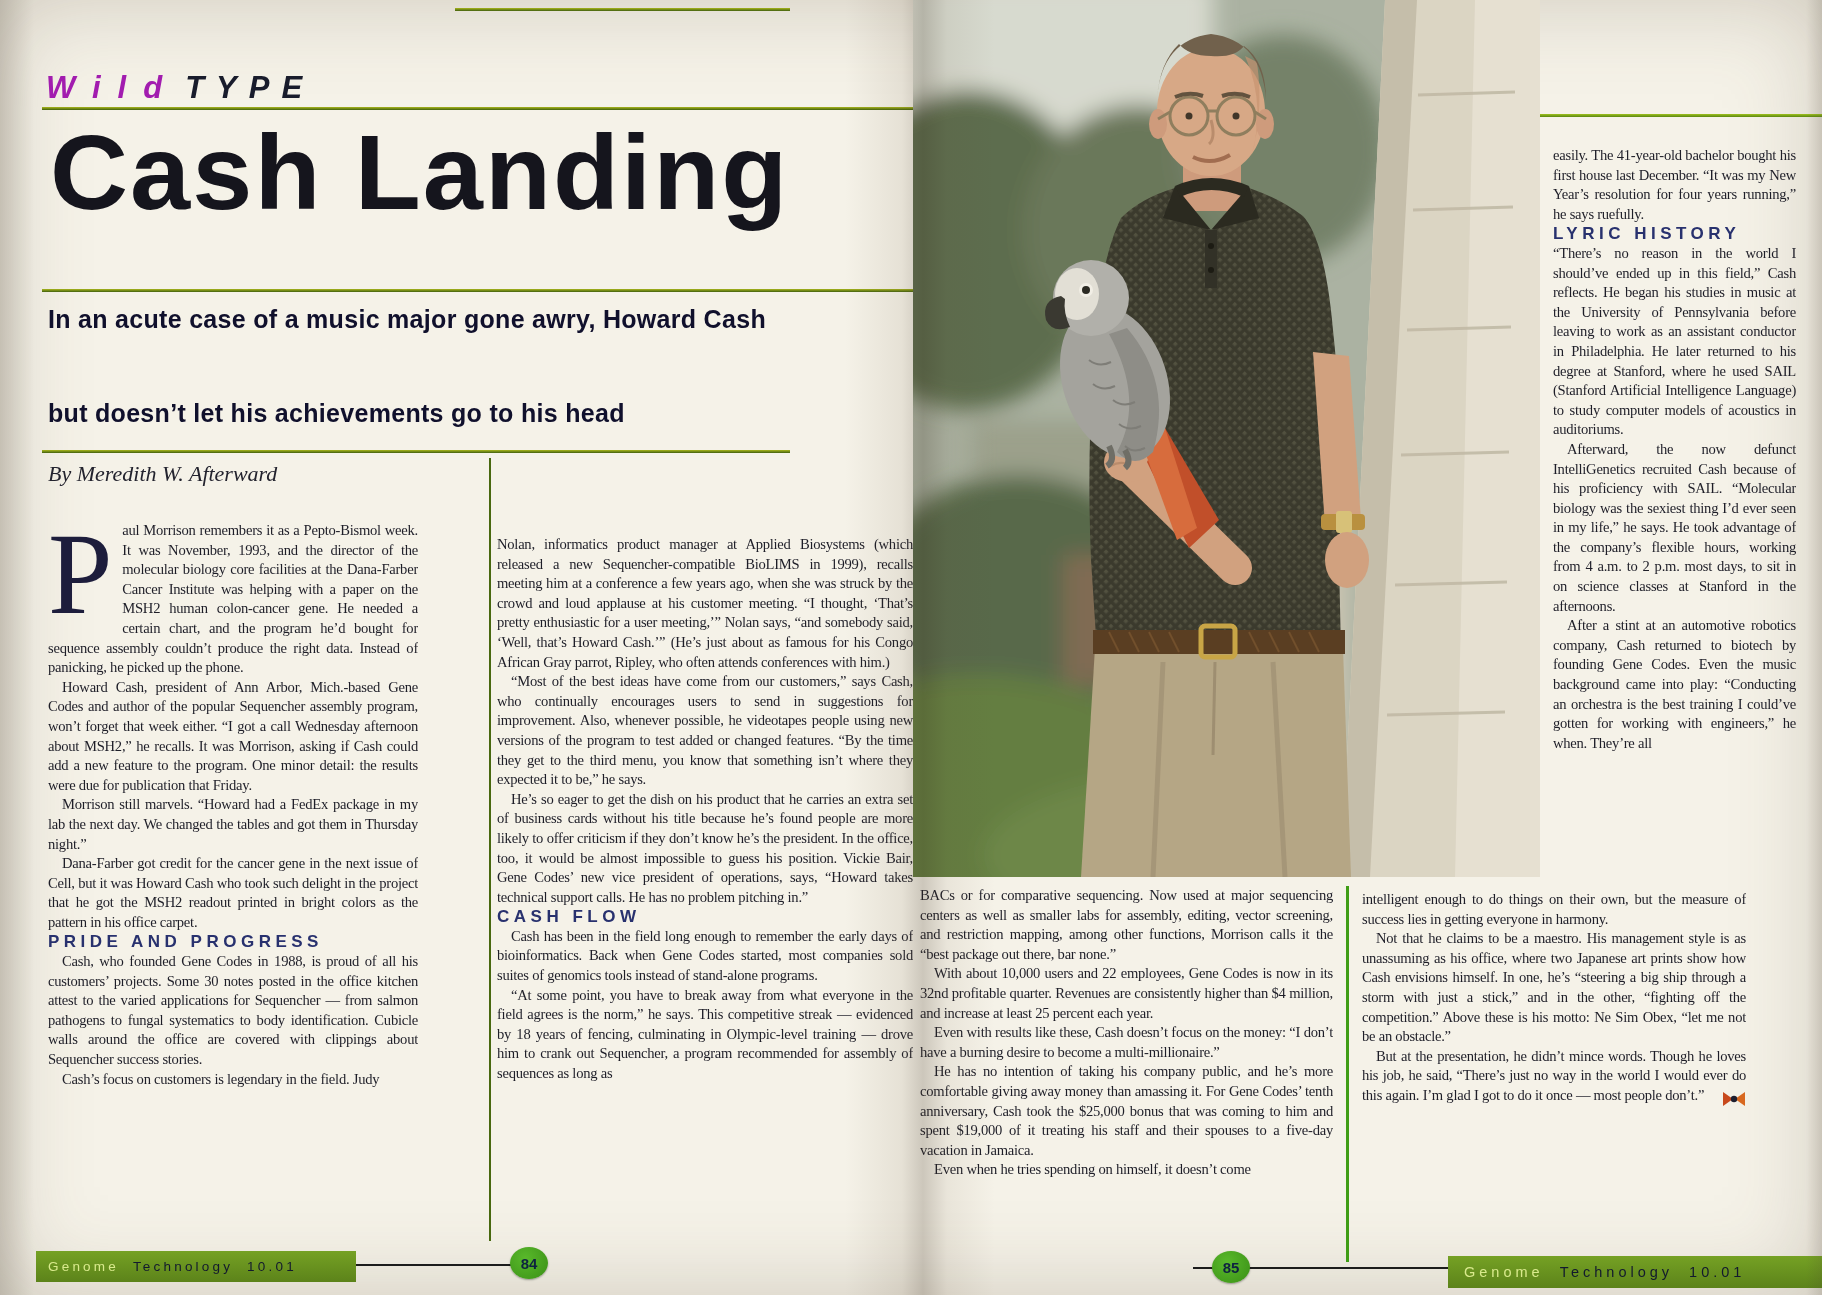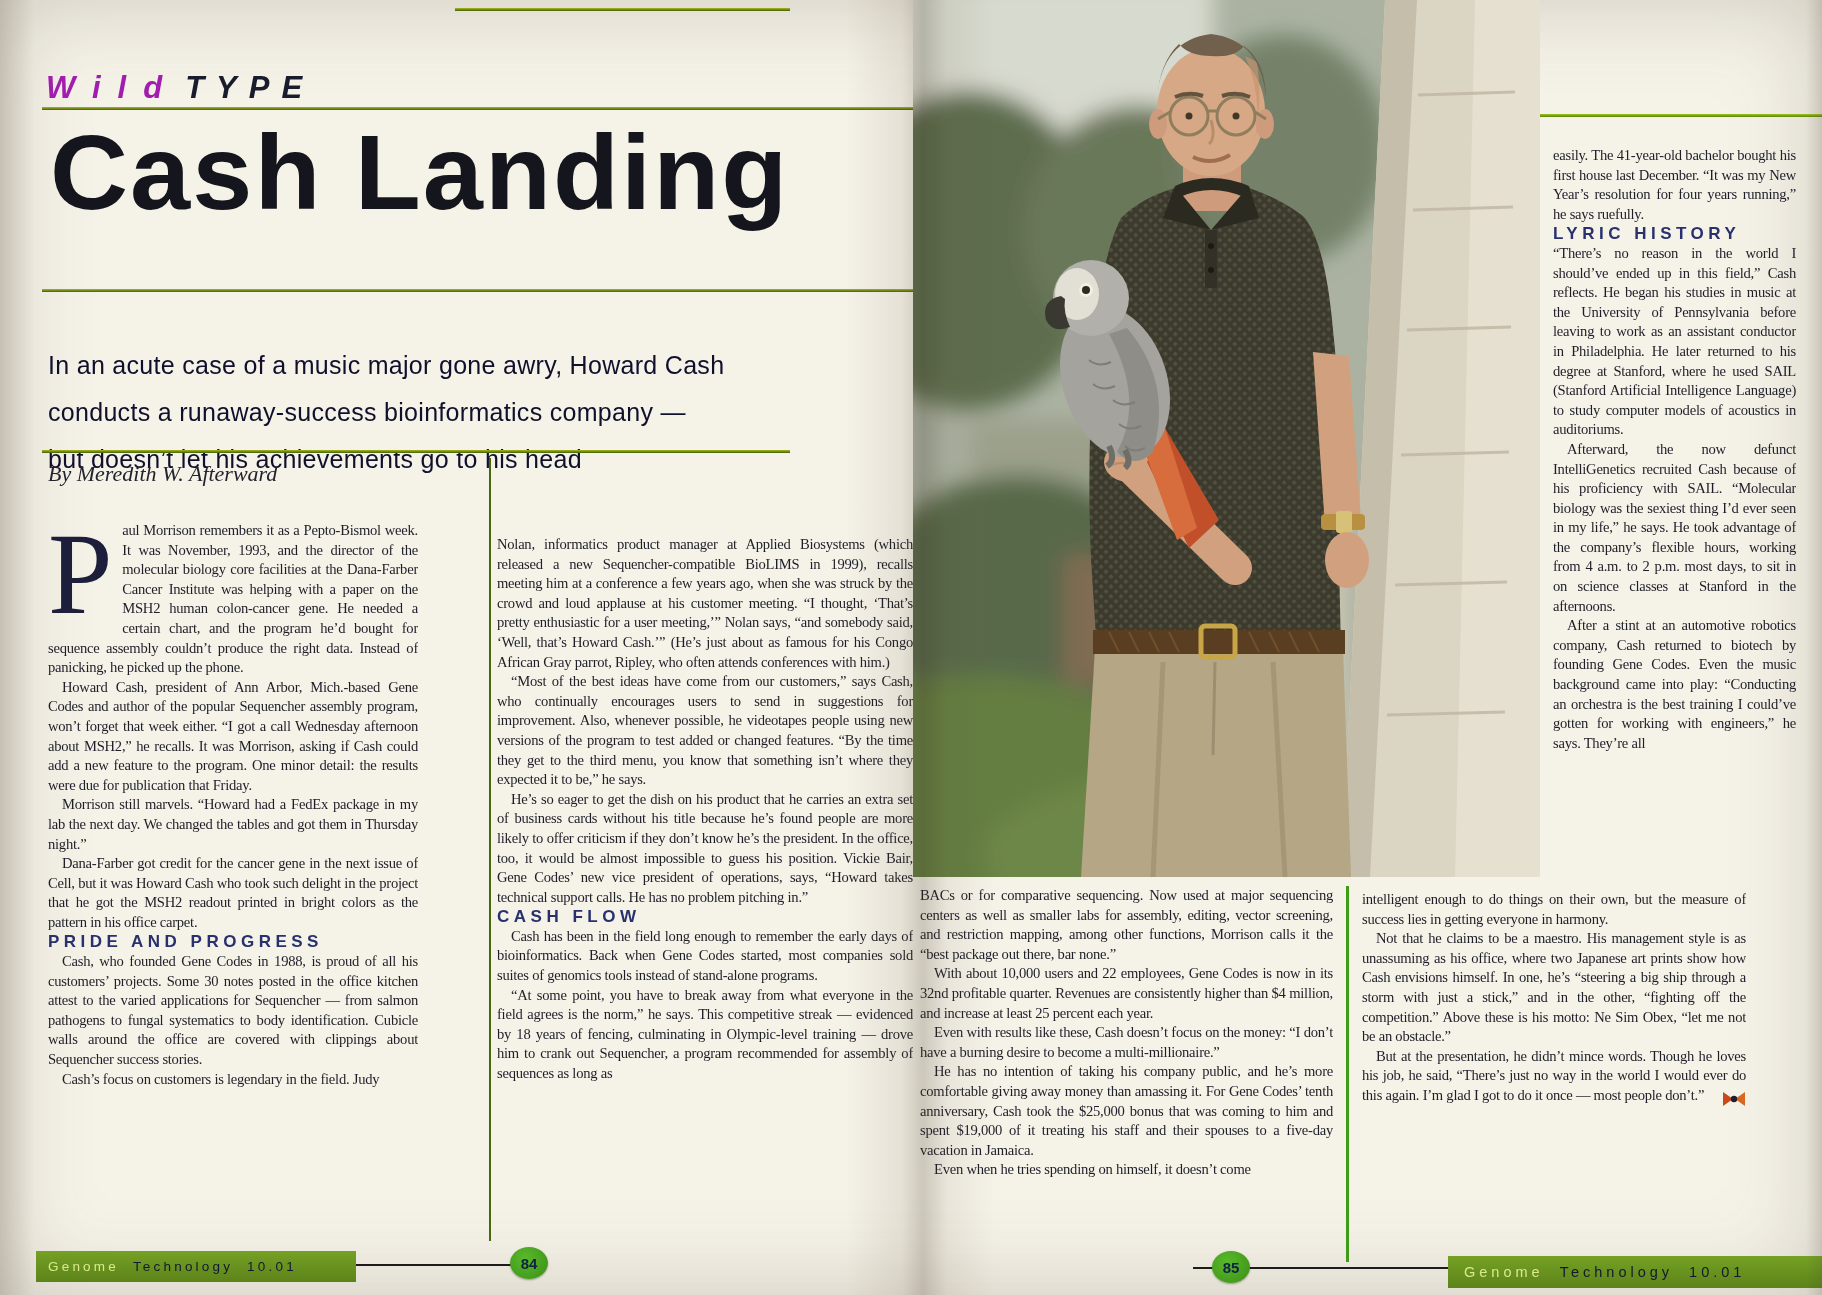--- a/index.html
+++ b/index.html
@@ -23,21 +23,21 @@
   .vrule-bright{width:3px;background:#3f9d15;}
 
   
   .masthead{left:46px;top:70px;font-family:"Liberation Sans",sans-serif;font-style:italic;font-weight:bold;font-size:31px;white-space:nowrap;}
   .masthead .wild{color:#a21caf;letter-spacing:17px;}
   .masthead .typ{color:#191c2c;letter-spacing:12px;margin-left:6px;}
 
   .title{left:50px;top:112px;font-family:"Liberation Sans",sans-serif;font-weight:bold;
     font-size:106px;letter-spacing:2px;color:#15151d;transform:scaleX(1.02);transform-origin:left;white-space:nowrap;}
 
-  .subtitle{left:48px;font-family:"Liberation Sans",sans-serif;font-weight:normal;font-size:25px;color:#10102c;letter-spacing:.3px;white-space:nowrap;margin-top:46px;}
+  .subtitle{left:48px;font-family:"Liberation Sans",sans-serif;font-weight:bold;font-size:25px;color:#10102c;letter-spacing:.3px;white-space:nowrap;}
 
   .byline{left:48px;top:461px;font-style:italic;font-size:22px;color:#23232e;}
 
   
   .col{color:#1e1e28;font-size:14.6px;line-height:19.6px;text-align:justify;letter-spacing:-0.25px;overflow:hidden;}
   .col p{margin:0;}
   .col p.ind{text-indent:14px;}
   .kicker{font-family:"Liberation Sans",sans-serif;font-weight:bold;font-size:17px;color:#28316e;
     letter-spacing:4.5px;margin:13px 0 9px 0;text-indent:0;text-align:left;}
   .dropcap{float:left;font-family:"Liberation Serif",serif;font-size:116px;line-height:.82;
@@ -66,21 +66,20 @@
   <div class="abs rule" style="left:455px;top:8px;width:335px;"></div>
   <div class="abs masthead">
     <span class="wild">Wild</span><span class="typ">TYPE</span>
   </div>
   <div class="abs rule" style="left:42px;top:107px;width:871px;"></div>
 
   <div class="abs title">Cash Landing</div>
   <div class="abs rule" style="left:42px;top:289px;width:871px;"></div>
 
   <div class="abs subtitle" style="top:305px;">In an acute case of a music major gone awry, Howard Cash</div>
-  <div class="abs subtitle" style="top:352px;">conducts a runaway-success bioinformatics company —</div>
   <div class="abs subtitle" style="top:399px;">but doesn’t let his achievements go to his head</div>
   <div class="abs rule" style="left:42px;top:450px;width:748px;"></div>
 
   <div class="abs byline">By Meredith W. Afterward</div>
 
   <div class="abs vrule" style="left:489px;top:458px;height:783px;"></div>
 
   <div class="abs col" style="left:48px;top:521px;width:370px;height:712px;">
     <span class="dropcap">P</span>
     <p>aul Morrison remembers it as a Pepto-Bismol week. It was November, 1993, and the director of the molecular biology core facilities at the Dana-Farber Cancer Institute was helping with a paper on the MSH2 human colon-cancer gene. He needed a certain chart, and the program he’d bought for sequence assembly couldn’t produce the right data. Instead of panicking, he picked up the phone.</p>
@@ -219,21 +218,21 @@
     </svg>
   </div>
 
   <div class="abs rule" style="left:1540px;top:114px;width:282px;background:linear-gradient(to bottom,#9fc21e,#5a8612);"></div>
 
   <div class="abs col" style="left:1553px;top:146px;width:243px;height:732px;">
     <p>easily. The 41-year-old bachelor bought his first house last December. “It was my New Year’s resolution for four years running,” he says ruefully.</p>
     <p class="kicker">LYRIC HISTORY</p>
     <p>“There’s no reason in the world I should’ve ended up in this field,” Cash reflects. He began his studies in music at the University of Pennsylvania before leaving to work as an assistant conductor in Philadelphia. He later returned to his degree at Stanford, where he used SAIL (Stanford Artificial Intelligence Language) to study computer models of acoustics in auditoriums.</p>
     <p class="ind">Afterward, the now defunct IntelliGenetics recruited Cash because of his proficiency with SAIL. “Molecular biology was the sexiest thing I’d ever seen in my life,” he says. He took advantage of the company’s flexible hours, working from 4 a.m. to 2 p.m. most days, to sit in on science classes at Stanford in the afternoons.</p>
-    <p class="ind">After a stint at an automotive robotics company, Cash returned to biotech by founding Gene Codes. Even the music background came into play: “Conducting an orchestra is the best training I could’ve gotten for working with engineers,” he says. They’re all</p>
+    <p class="ind">After a stint at an automotive robotics company, Cash returned to biotech by founding Gene Codes. Even the music background came into play: “Conducting an orchestra is the best training I could’ve gotten for working with engineers,” he when. They’re all</p>
   </div>
 
   <div class="abs vrule-bright" style="left:1346px;top:886px;height:376px;"></div>
 
   <div class="abs col" style="left:920px;top:886px;width:413px;height:350px;">
     <p>BACs or for comparative sequencing. Now used at major sequencing centers as well as smaller labs for assembly, editing, vector screening, and restriction mapping, among other functions, Morrison calls it the “best package out there, bar none.”</p>
     <p class="ind">With about 10,000 users and 22 employees, Gene Codes is now in its 32nd profitable quarter. Revenues are consistently higher than $4 million, and increase at least 25 percent each year.</p>
     <p class="ind">Even with results like these, Cash doesn’t focus on the money: “I don’t have a burning desire to become a multi-millionaire.”</p>
     <p class="ind">He has no intention of taking his company public, and he’s more comfortable giving away money than amassing it. For Gene Codes’ tenth anniversary, Cash took the $25,000 bonus that was coming to him and spent $19,000 of it treating his staff and their spouses to a five-day vacation in Jamaica.</p>
     <p class="ind">Even when he tries spending on himself, it doesn’t come</p>

